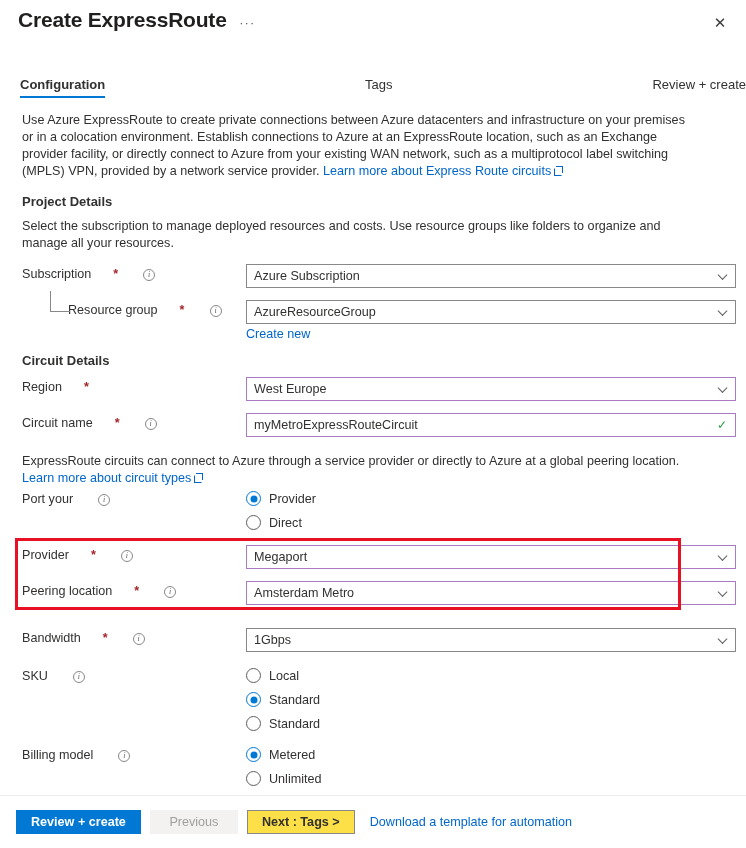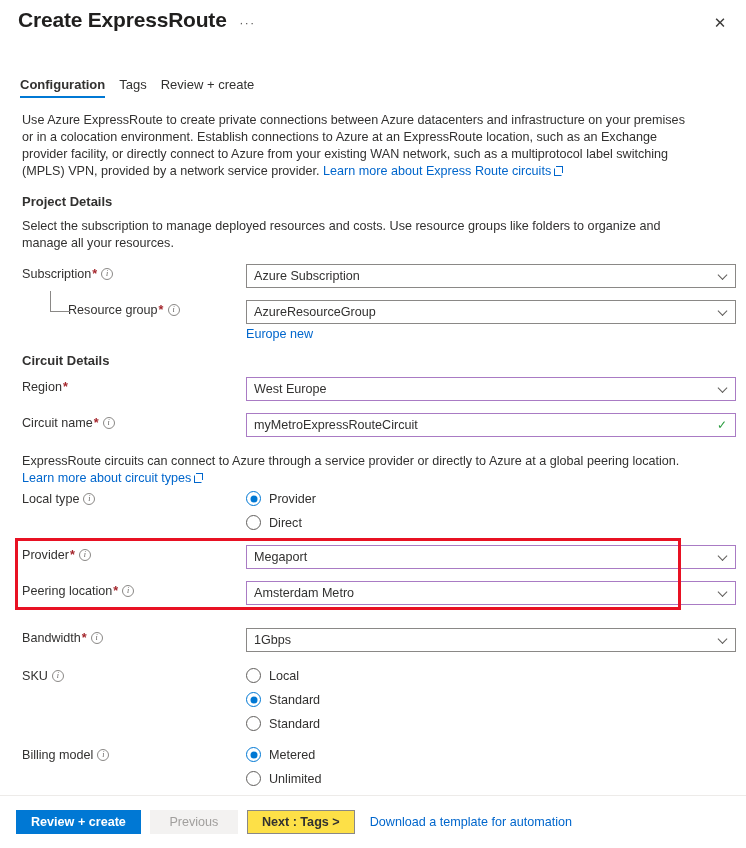--- a/index.html
+++ b/index.html
@@ -53,22 +53,23 @@
     color: #3b3a39;
     font-size: 15px;
     line-height: 1;
   }
 
   
   .tabs {
     margin: 32px 0 0 20px;
     display: flex;
     align-items: flex-end;
-    gap: 14px;
+    gap: 21px;
     height: 26px;
+    justify-content: space-between;
   }
   .tab {
     font-size: 13px;
     color: #323130;
     padding-bottom: 6px;
     cursor: pointer;
     position: relative;
     white-space: nowrap;
   }
   .tab.active { font-weight: 700; }
@@ -144,22 +145,22 @@
     margin-bottom: 12px;
     position: relative;
   }
   .lbl {
     width: 224px;
     flex: 0 0 224px;
     font-size: 12.6px;
     color: #323130;
     padding-top: 3px;
     display: flex;
-    align-items: center;
-    gap: 0;
+    align-items: flex-end;
+    gap: 21px;
     white-space: nowrap;
   }
   .lbl.indent { padding-left: 46px; }
   .req { color: #a4262c; font-weight: 700; margin-left: 1px; }
   .info {
     display: inline-flex;
     align-items: center;
     justify-content: center;
     width: 12px; height: 12px;
     border: 1px solid #8a8886;
@@ -359,21 +360,21 @@
       <span>Resource group</span>
       <span class="req">*</span>
       <span class="info">i</span>
     </div>
     <div class="field">
       <div class="select">
         <span>AzureResourceGroup</span>
         <span class="chev"></span>
       </div>
       <div class="create-new">
-        <span class="link">Europe new</span>
+        <span class="link">Create new</span>
       </div>
     </div>
   </div>
 
   <div class="section-title" style="margin-top:6px">Circuit Details</div>
 
   <div class="row">
     <div class="lbl">
       <span>Region</span>
       <span class="req">*</span>
@@ -397,21 +398,21 @@
         <span>myMetroExpressRouteCircuit</span>
         <span class="check">✓</span>
       </div>
     </div>
   </div>
 
   <p class="desc" style="margin-top:16px;margin-bottom:1px"><span>ExpressRoute circuits can connect to Azure through a service provider or directly to Azure at a global peering location.</span><br><span class="link"><span>Learn more about circuit types</span><span class="ext"></span></span></p>
 
   <div class="row" style="margin-top:2px;margin-bottom:15px">
     <div class="lbl">
-      <span>Local type</span>
+      <span>Port your</span>
       <span class="info">i</span>
     </div>
     <div class="field">
       <div class="radio-group">
         <label class="radio sel">
           <span class="dot"></span>
           <span>Provider</span>
         </label>
         <label class="radio">
           <span class="dot"></span>

